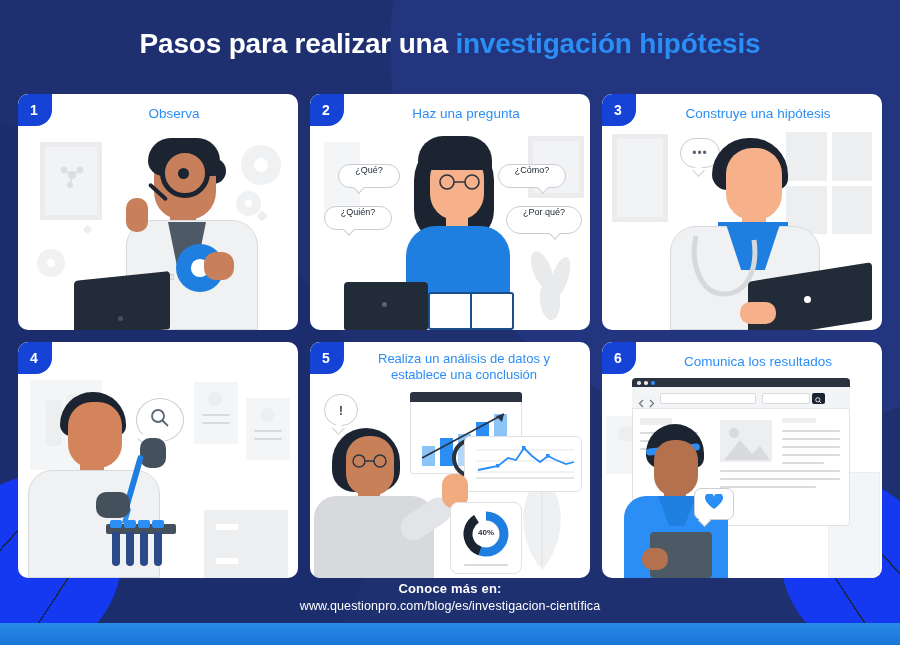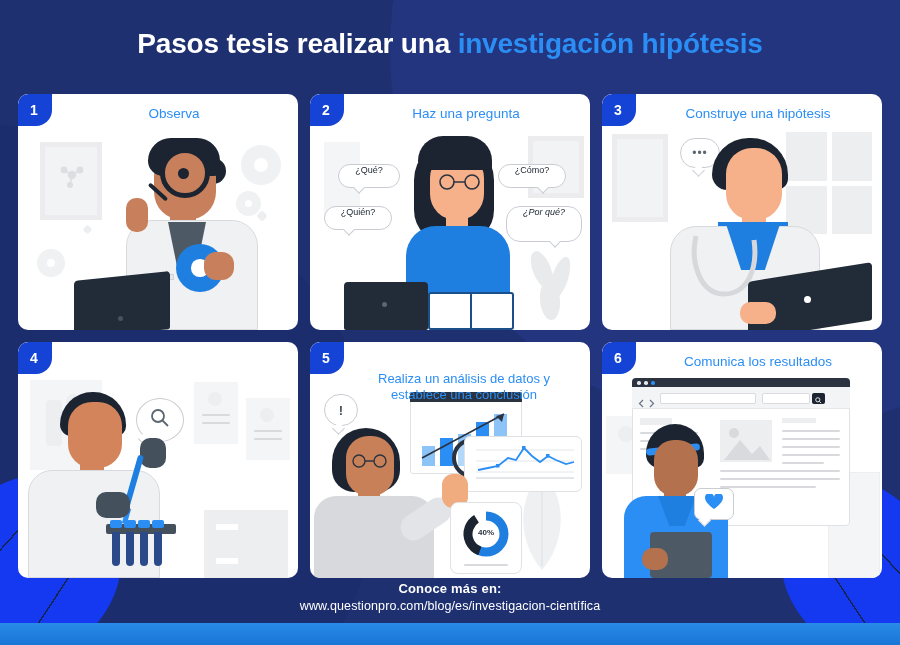--- a/index.html
+++ b/index.html
@@ -87,21 +87,21 @@
     border-radius: 10px 0 16px 0;
     color: #fff; font-size: 14px; font-weight: bold;
     display: flex; align-items: center; justify-content: center;
     padding-right: 2px;
   }
   .card-title {
     position: absolute; left: 40px; right: 8px; top: 12px; z-index: 4;
     text-align: center;
     font-size: 13.5px; color: #2b8ef5; line-height: 1.25;
   }
-  .card-title.two { left: 36px; top: 9px; font-size: 13px; margin-top: 20px; }
+  .card-title.two { left: 36px; top: 9px; font-size: 13px; }
   .scene { position: absolute; inset: 0; overflow: hidden; }
 
   
   .sh { position: absolute; }
   .frame { background: #f2f3f5; border: 5px solid #ececee; }
   .grayblk { background: #eceef0; }
   .lightblk { background: #f4f5f7; }
   .gear {
     border-radius: 50%;
     background: #f0f1f3;
@@ -164,21 +164,21 @@
   </div>
   <div class="leaf" id="leaf-br-front">
     <div class="blade"></div>
       <div class="vein"></div>
   </div>
 
   <div class="bottom-bar"></div>
 </div>
 
 <div class="title">
-  <span>Pasos tesis realizar una </span><span class="accent">investigación hipótesis</span>
+  <span>Pasos para realizar una </span><span class="accent">investigación hipótesis</span>
 </div>
 
 <div class="grid">
 
   <div class="card">
     <div class="badge">1</div>
     <div class="card-title">Observa</div>
     <div class="scene">
 
       <div class="sh frame" style="left:22px;top:48px;width:62px;height:78px;"></div>
@@ -253,21 +253,21 @@
         <div class="tail" style="left:16px;bottom:-5px;"></div>
       </div>
       <div class="sh bubble" style="left:14px;top:112px;width:68px;height:24px;">
         <span>¿Quién?</span>
         <div class="tail" style="left:20px;bottom:-5px;"></div>
       </div>
       <div class="sh bubble" style="right:24px;top:70px;width:68px;height:24px;">
         <span>¿Cómo?</span>
         <div class="tail" style="right:18px;bottom:-5px;"></div>
       </div>
-      <div class="sh bubble" style="right:8px;top:112px;width:76px;height:36px;font-style:italic;">
+      <div class="sh bubble" style="right:8px;top:112px;width:76px;height:28px;">
         <span>¿Por qué?</span>
         <div class="tail" style="right:22px;bottom:-5px;"></div>
       </div>
 
       <div class="sh laptop" style="left:34px;top:188px;width:84px;height:48px;"></div>
       <div class="sh" style="left:72px;top:208px;width:5px;height:5px;background:#5b6673;border-radius:50%;"></div>
       <div class="sh" style="left:118px;top:198px;width:86px;height:38px;background:#fff;border:2px solid #1b4f8a;border-radius:3px;"></div>
       <div class="sh" style="left:160px;top:198px;width:2px;height:38px;background:#1b4f8a;"></div>
 
       <div class="sh" style="right:14px;top:150px;width:50px;height:86px;">

